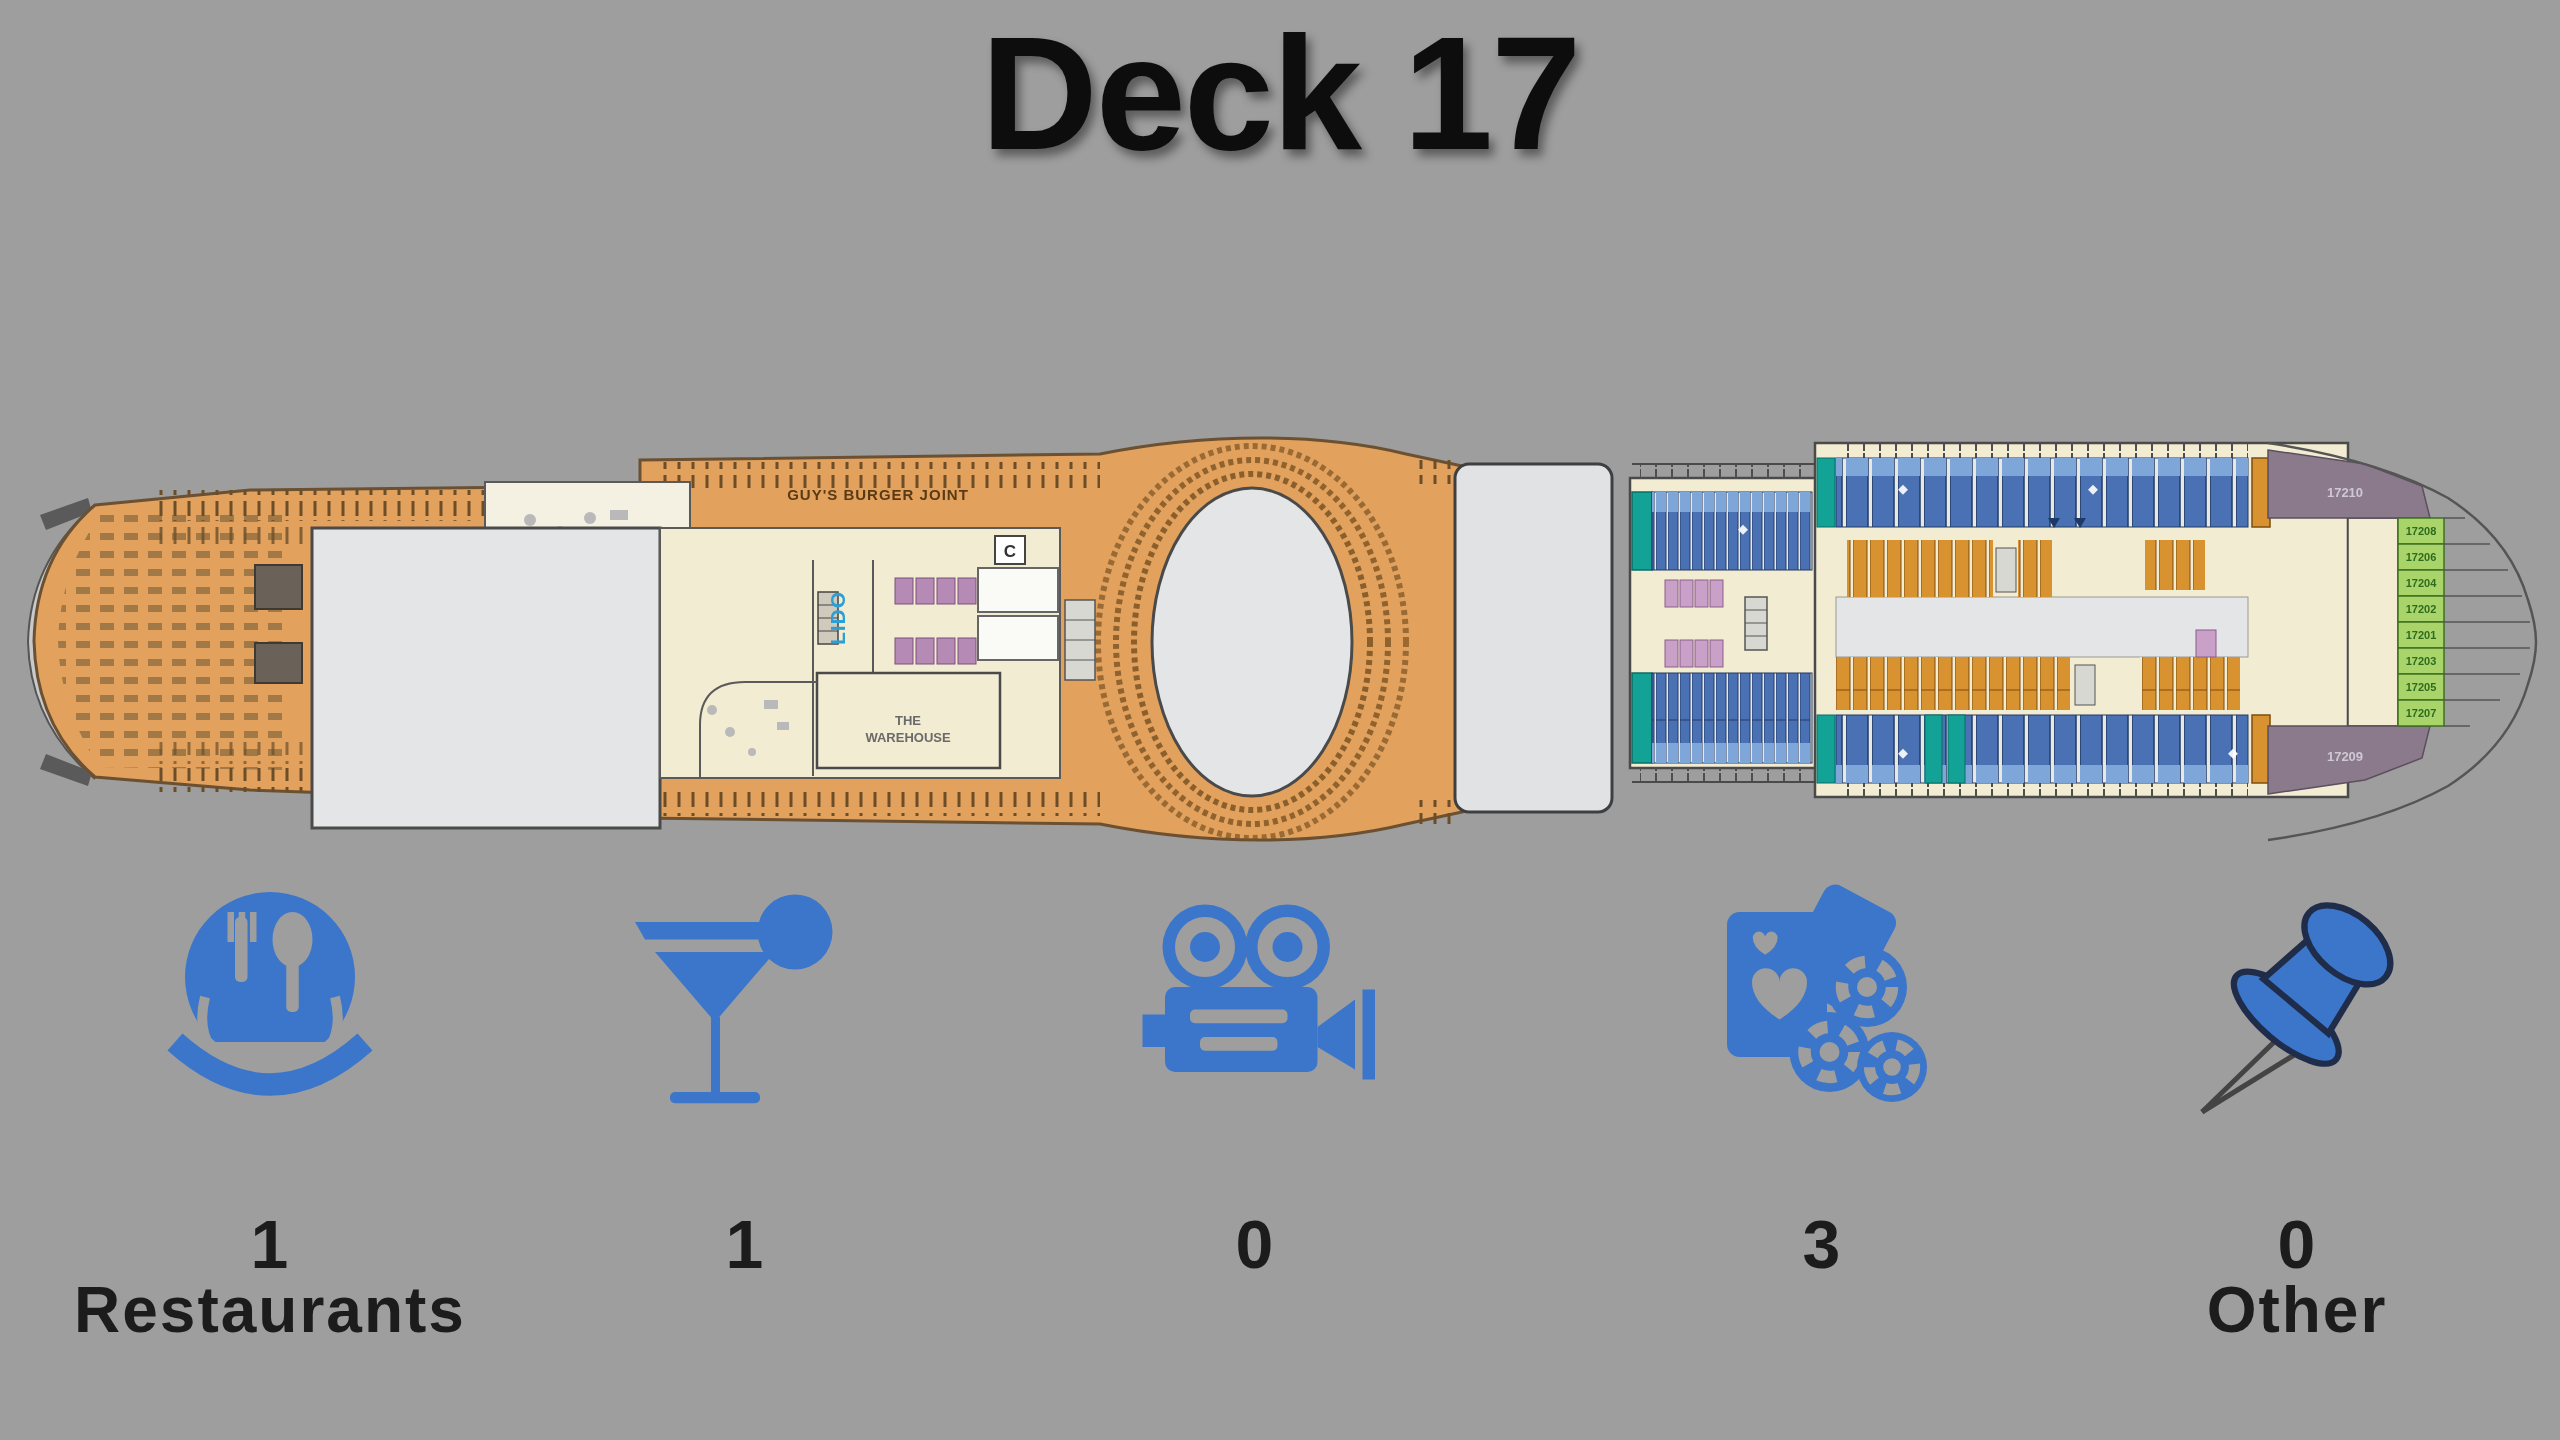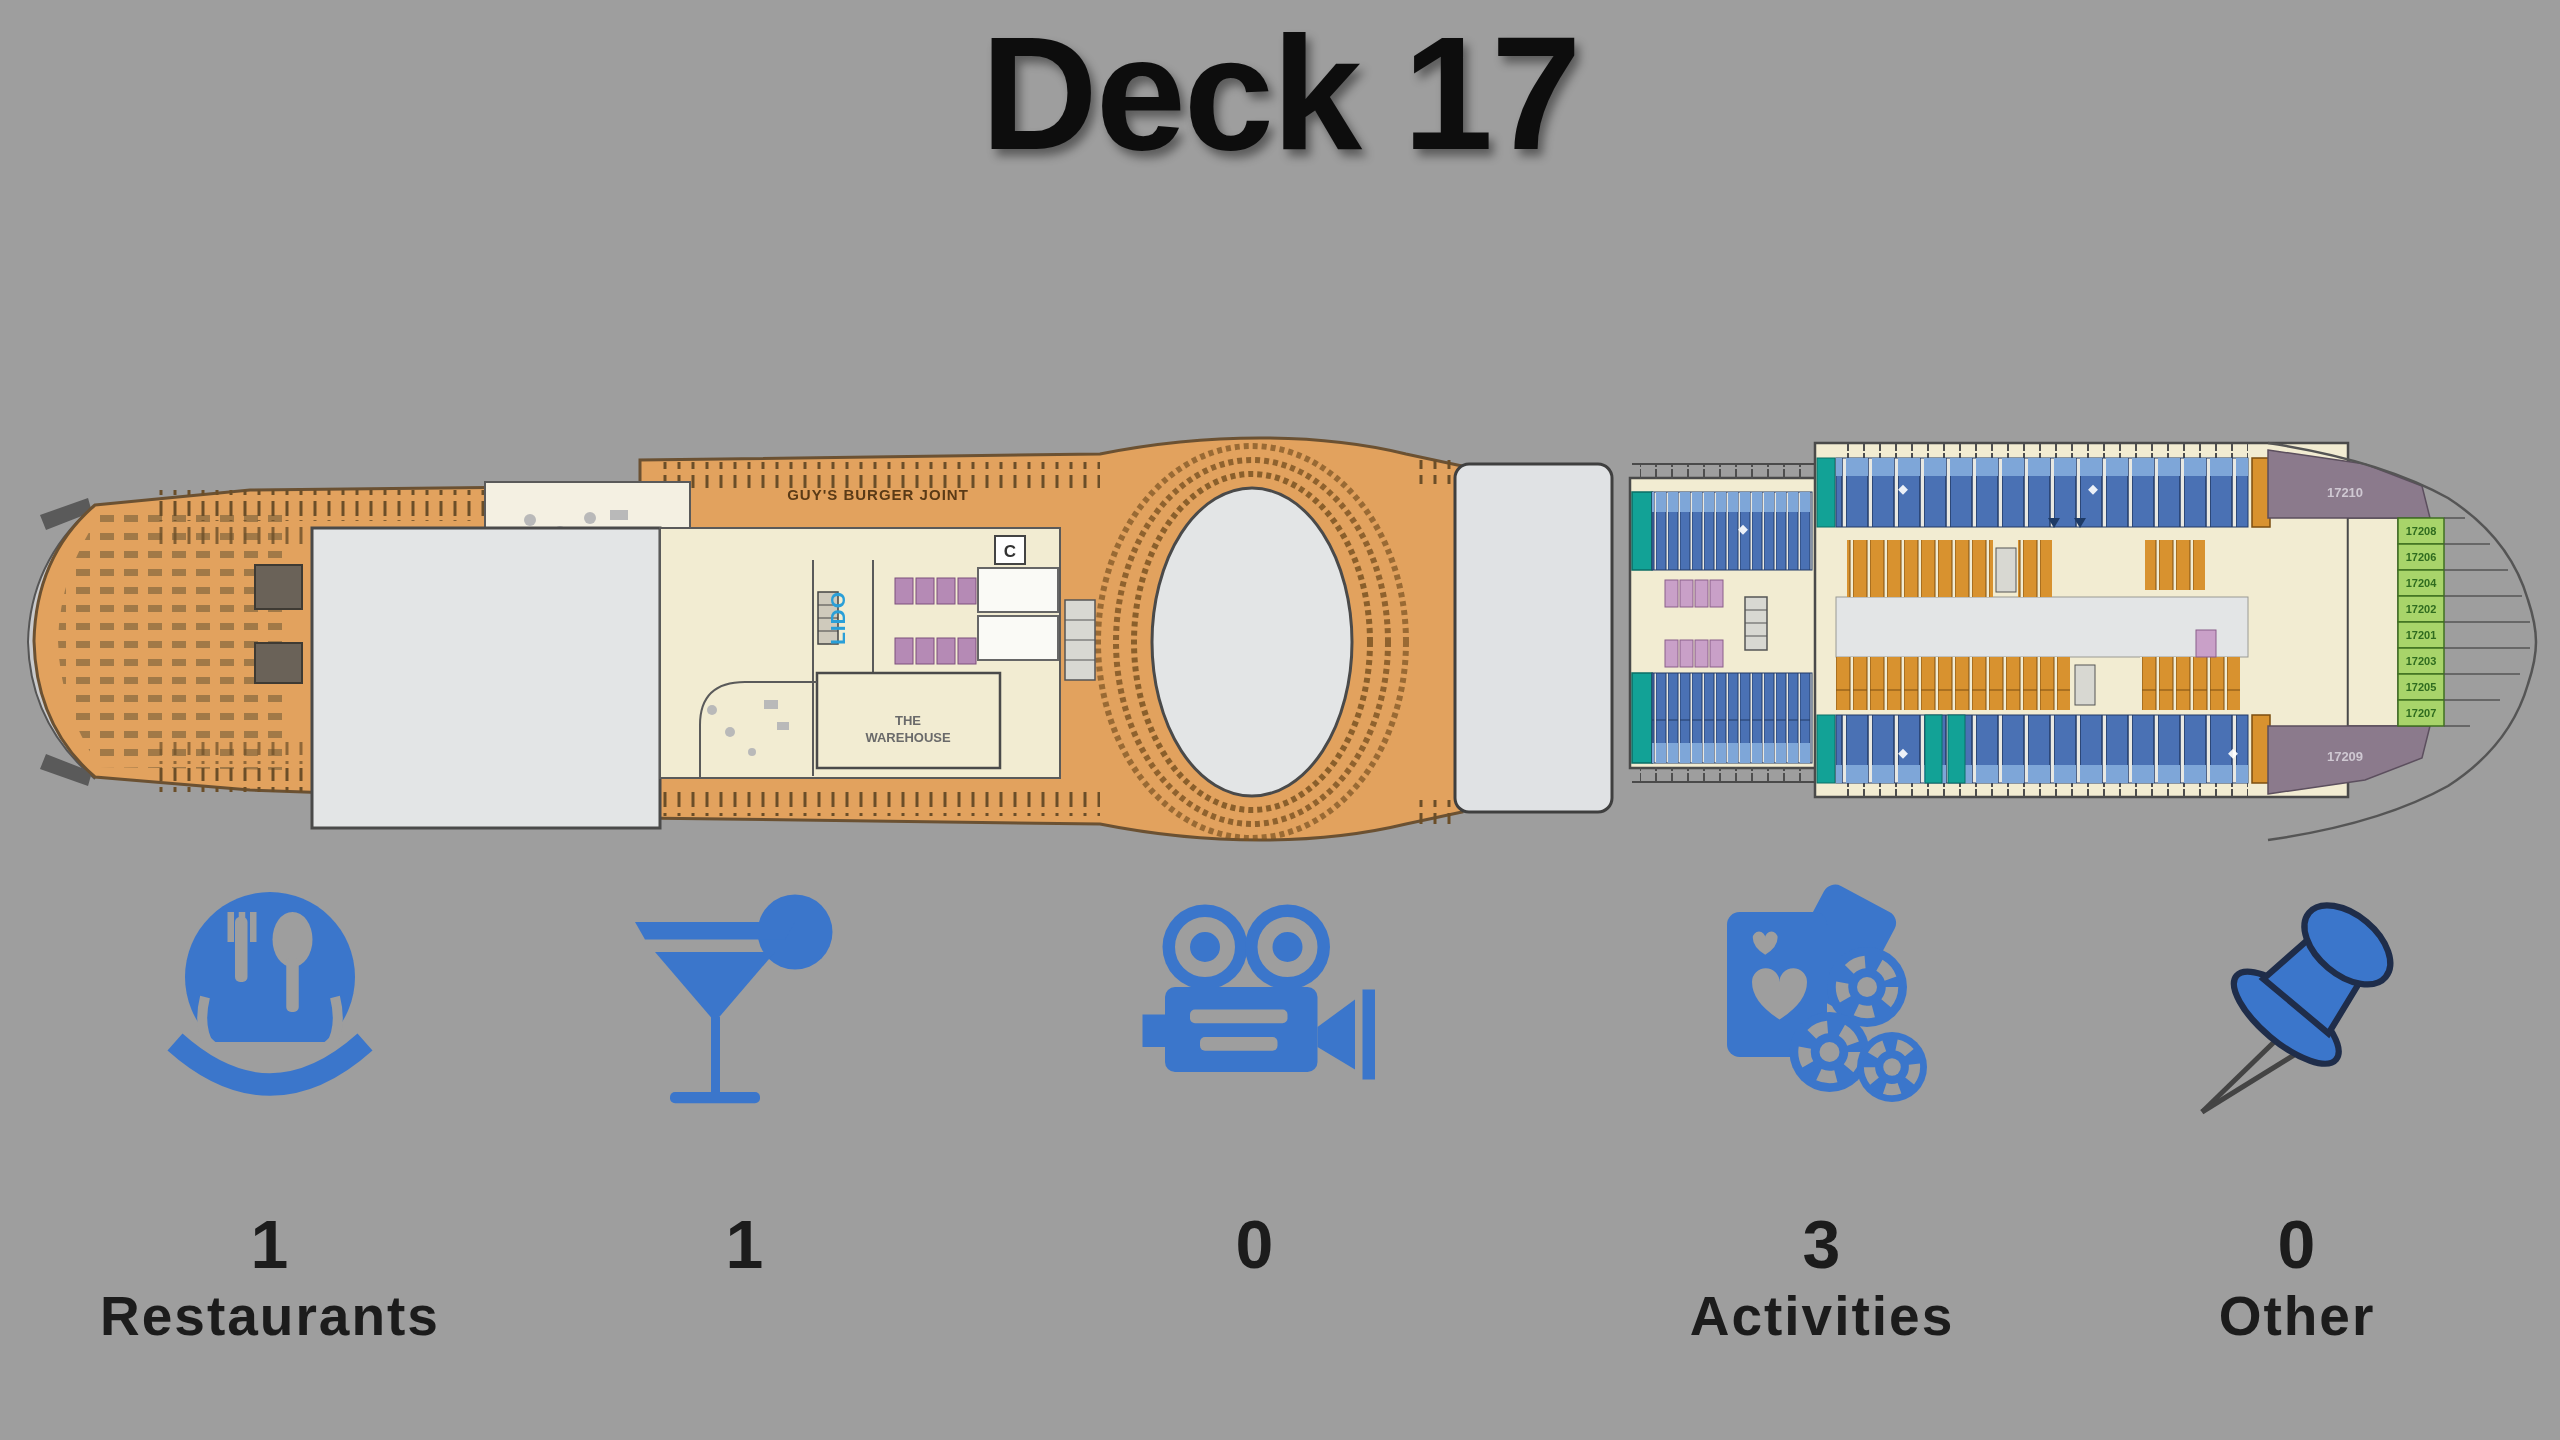--- a/index.html
+++ b/index.html
@@ -9,21 +9,21 @@
   .header h1{margin:0;font-family:"Liberation Sans",sans-serif;font-weight:bold;
              font-size:162px;line-height:.98;letter-spacing:-2px;
              text-shadow:5px 7px 10px rgba(0,0,0,.42);}
   .header h2{margin:0;font-family:"Liberation Serif","DejaVu Serif",serif;font-weight:bold;
              font-size:148px;line-height:1.02;letter-spacing:-1px;
              text-shadow:5px 7px 10px rgba(0,0,0,.42);}
   #plan{position:absolute;top:420px;left:0;}
   .stat{position:absolute;top:882px;width:520px;text-align:center;}
   .stat .iconbox{height:262px;display:flex;align-items:flex-start;justify-content:center;}
   .stat .num{margin-top:66px;font-size:68px;font-weight:bold;color:#1c1c1c;letter-spacing:1px;line-height:1;}
-  .stat .lbl{margin-top:11px;font-size:55px;font-weight:bold;color:#1c1c1c;letter-spacing:2px;line-height:1;}
+  .stat .lbl{margin-top:0;font-size:64px;font-weight:bold;color:#1c1c1c;letter-spacing:2px;line-height:1;}
   text{font-family:"Liberation Sans",sans-serif;}
 </style>
 </head>
 <body>
 
 <div id="stage">
 
   <div class="header">
     <h1>Deck 17</h1>
   </div>
@@ -305,21 +305,20 @@
         <circle cx="68" cy="42" r="4" fill="#9e9e9e"></circle>
         <circle cx="53" cy="68" r="16" fill="#3b76cb"></circle>
         <circle cx="53" cy="68" r="10" fill="none" stroke="#9e9e9e" stroke-width="5" stroke-dasharray="7 6"></circle>
         <circle cx="53" cy="68" r="4" fill="#9e9e9e"></circle>
         <circle cx="78" cy="74" r="14" fill="#3b76cb"></circle>
         <circle cx="78" cy="74" r="9" fill="none" stroke="#9e9e9e" stroke-width="4.5" stroke-dasharray="6 5"></circle>
         <circle cx="78" cy="74" r="3.5" fill="#9e9e9e"></circle>
       </svg>
     </div>
     <div class="num">3</div>
-    <div class="lbl">Activities</div>
   </div>
 
   <div class="stat" style="left:2037px;">
     <div class="iconbox">
       <svg width="250" height="250" viewBox="0 0 100 100">
         <path d="M12,92 L47,58" stroke="#444" stroke-width="2" fill="none"></path>
         <path d="M12,92 L54,66" stroke="#444" stroke-width="2" fill="none"></path>
         <g transform="rotate(40 56 42)">
           <ellipse cx="56" cy="58" rx="26" ry="10" fill="#3b76cb" stroke="#1f2d4a" stroke-width="2.5"></ellipse>
           <polygon points="43,26 69,26 73,52 39,52" fill="#3b76cb" stroke="#1f2d4a" stroke-width="2.5"></polygon>

